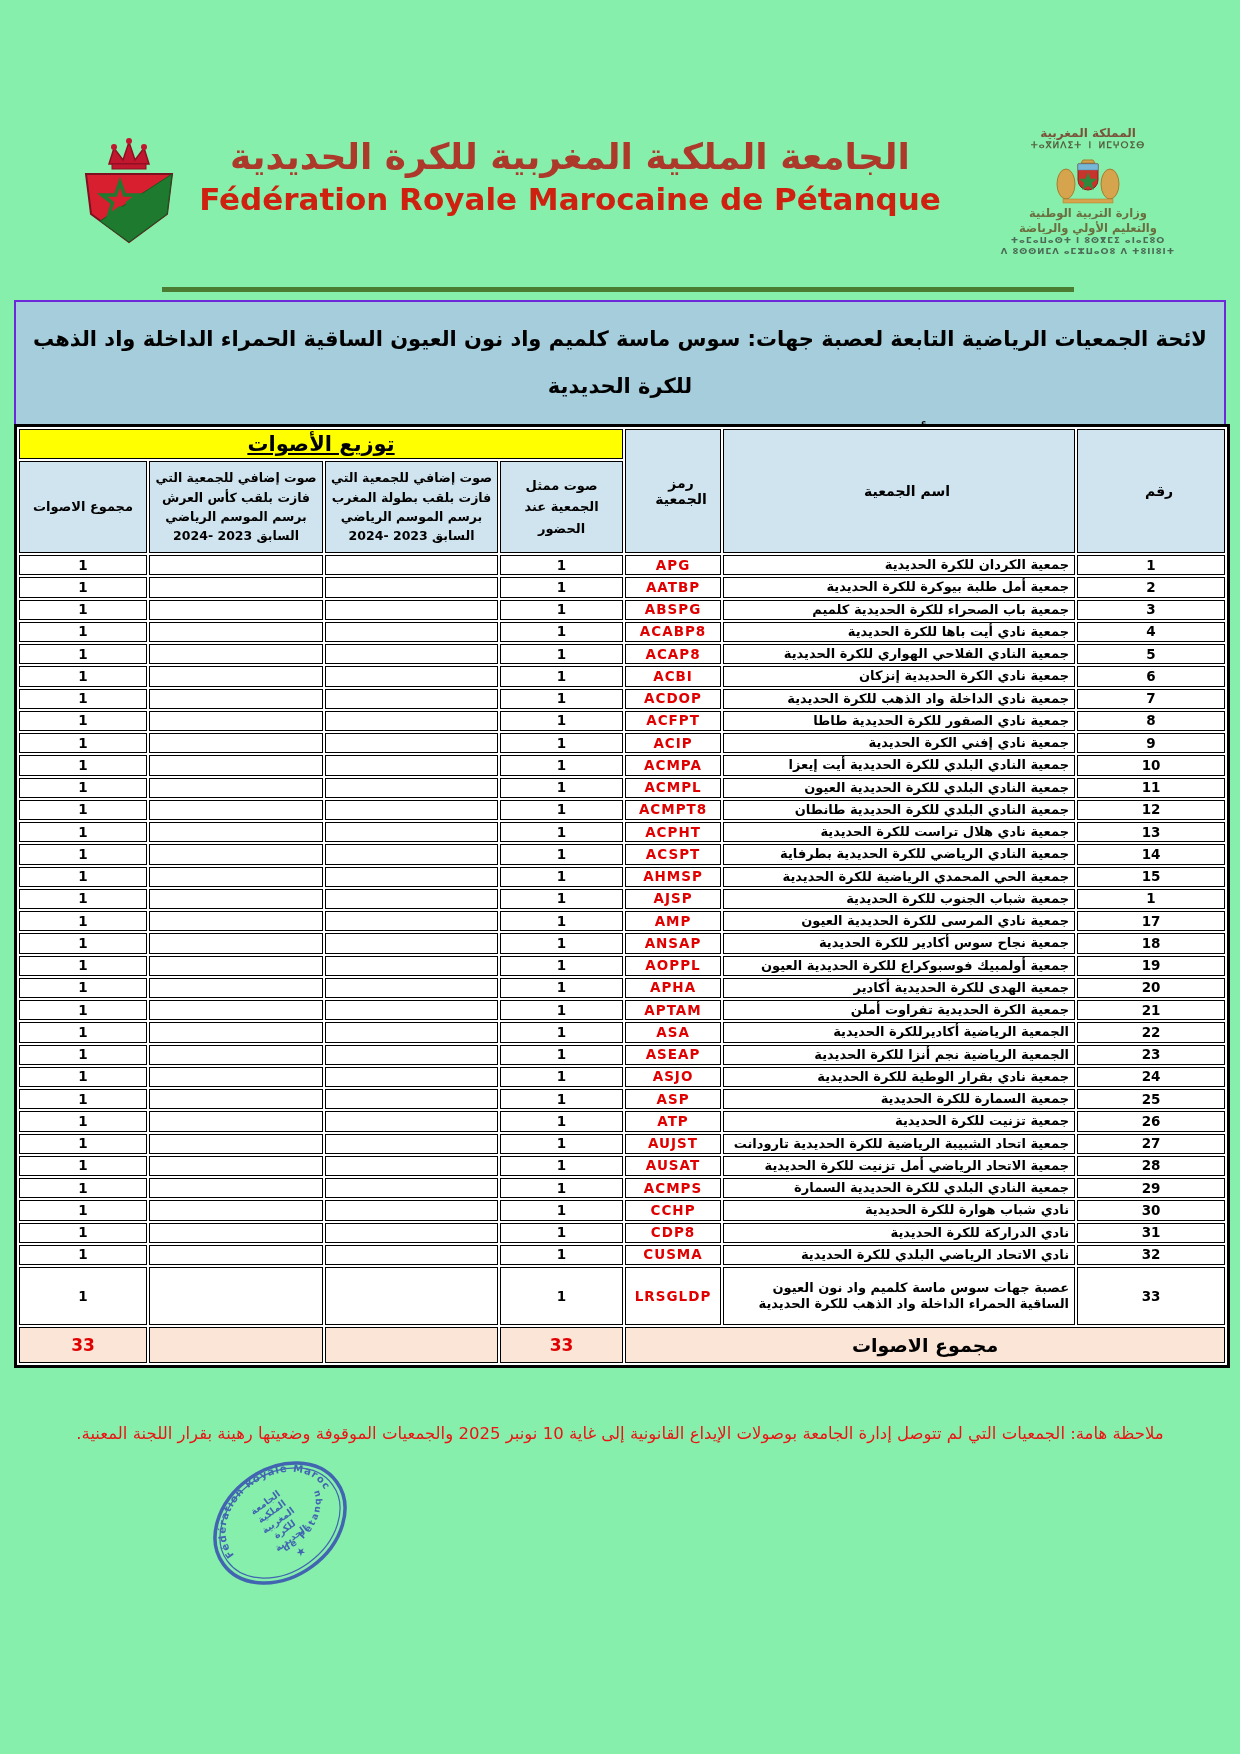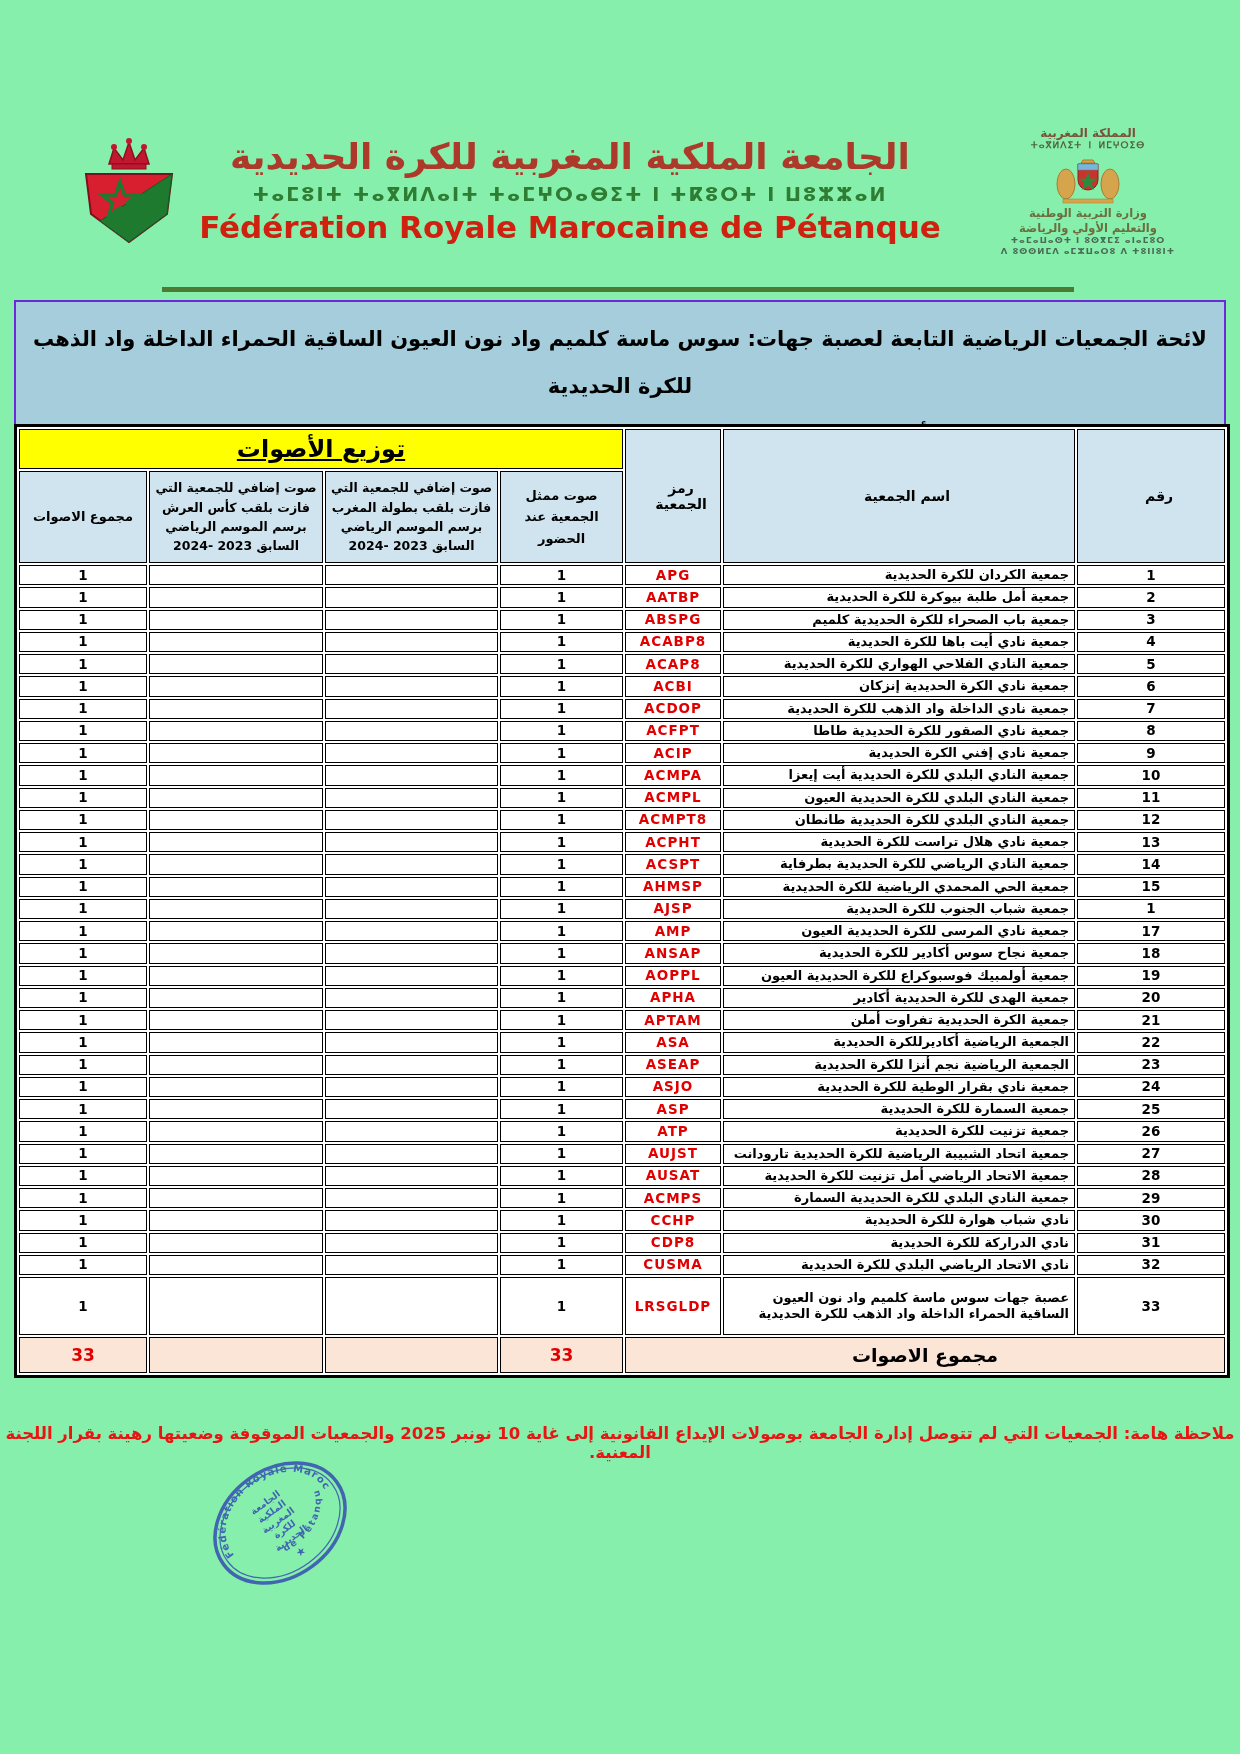--- a/index.html
+++ b/index.html
@@ -24,37 +24,37 @@
   .title-box { position:absolute; left:14px; top:300px; width:1212px; border:2px solid #6d28d9;
                background:#a5cddc; text-align:center; padding:14px 10px 16px; direction:rtl; }
   .title-line { font-size:21px; font-weight:bold; color:#000; line-height:2.25; }
 
   
   table.votes { position:absolute; left:14px; top:424px; width:1212px; direction:rtl;
                 table-layout:fixed; border-collapse:separate; border-spacing:2px;
                 border:3px solid #000; background:#fff; }
   table.votes th, table.votes td { border:1px solid #000; overflow:hidden; }
   th.hd { background:#cfe4ee; color:#000; font-weight:bold; vertical-align:middle; text-align:center; }
-  th.hd-band { background:#ffff00; font-size:24px; text-decoration:underline; height:40px; }
+  th.hd-band { background:#ffff00; font-size:21px; text-decoration:underline; height:30px; }
   th.hd-big { font-size:14px;padding-left:16px; }
   th.hd-col { font-size:13px; height:92px; line-height:1.65; padding:2px; }
   th.hd-small { font-size:12.5px; line-height:1.55; }
   tbody td { height:17px; background:#fff; font-weight:bold; font-size:13.5px; color:#000;
              vertical-align:middle; line-height:1.25; }
   td.c-num, td.c-present, td.c-total { text-align:center; }
   td.c-name { text-align:right; padding:1px 5px; font-size:13px; }
   td.c-code { text-align:center; color:#e00000; font-size:13.5px; letter-spacing:1px; }
   tr.tall td { height:58px; }
   tr.total-row td, tr.total-row th { background:#fbe5d7; height:36px; border:1px solid #000; }
   th.total-label { font-size:19px; font-weight:bold; color:#000; text-align:center; }
   td.total-val { color:#e00000; font-size:17px; font-weight:bold; text-align:center; }
 
   
   .note { position:absolute; left:0; top:1424px; width:100%; text-align:center; direction:rtl;
-          color:#ec1313; font-weight:bold; font-size:16.5px; }
+          color:#ec1313; font-weight:normal; font-size:16.5px; }
   .stamp { position:absolute; left:185px; top:1448px; }
 </style>
 </head>
 <body>
 
 <div class="doc">
 
   <svg class="crest" width="106" height="114" viewBox="0 0 106 114">
     <g>
       <path d="M33 30 L38 14 L47 26 L53 8 L59 26 L68 14 L73 30 Z" fill="#c1182f" stroke="#8e0f22" stroke-width="1.5"></path>
@@ -63,21 +63,20 @@
         <circle cx="68" cy="13" r="3" fill="#c1182f"></circle>
       <rect x="36" y="30" width="34" height="5" fill="#c1182f" stroke="#8e0f22"></rect>
     </g>
     <path d="M10 40 L96 40 L91 80 L53 108 L15 80 Z" fill="#d81f2f" stroke="#7d1020" stroke-width="2"></path>
     <path d="M96 40 L91 80 L53 108 L24 87 Z" fill="#1e7a2f" stroke="#145a20" stroke-width="1"></path>
     <path d="M44 48 L48.5 61 L62 61 L51.5 69 L55.5 82 L44 74 L32.5 82 L36.5 69 L26 61 L39.5 61 Z" fill="none" stroke="#1e7a2f" stroke-width="3.5"></path>
   </svg>
 
   <div class="hdr-center">
     <div class="ar-title">الجامعة الملكية المغربية للكرة الحديدية</div>
-    <div class="tifinagh-line">ⵜⴰⵎⵓⵏⵜ ⵜⴰⴳⵍⴷⴰⵏⵜ ⵜⴰⵎⵖⵔⴰⴱⵉⵜ ⵏ ⵜⴽⵓⵔⵜ ⵏ ⵡⵓⵣⵣⴰⵍ</div>
     <div class="fr-title">Fédération Royale Marocaine de Pétanque</div>
   </div>
 
   <div class="ministry">
     <div class="min-kingdom">المملكة المغربية</div>
     <div class="min-tif">ⵜⴰⴳⵍⴷⵉⵜ ⵏ ⵍⵎⵖⵔⵉⴱ</div>
     <svg class="min-coat" width="70" height="52" viewBox="0 0 70 52">
       <ellipse cx="13" cy="30" rx="9" ry="15" fill="#d5a44c" stroke="#a87c2e"></ellipse>
       <ellipse cx="57" cy="30" rx="9" ry="15" fill="#d5a44c" stroke="#a87c2e"></ellipse>
       <path d="M30 6 h10 l2 3 h-14 Z" fill="#d5a44c" stroke="#a87c2e"></path>

